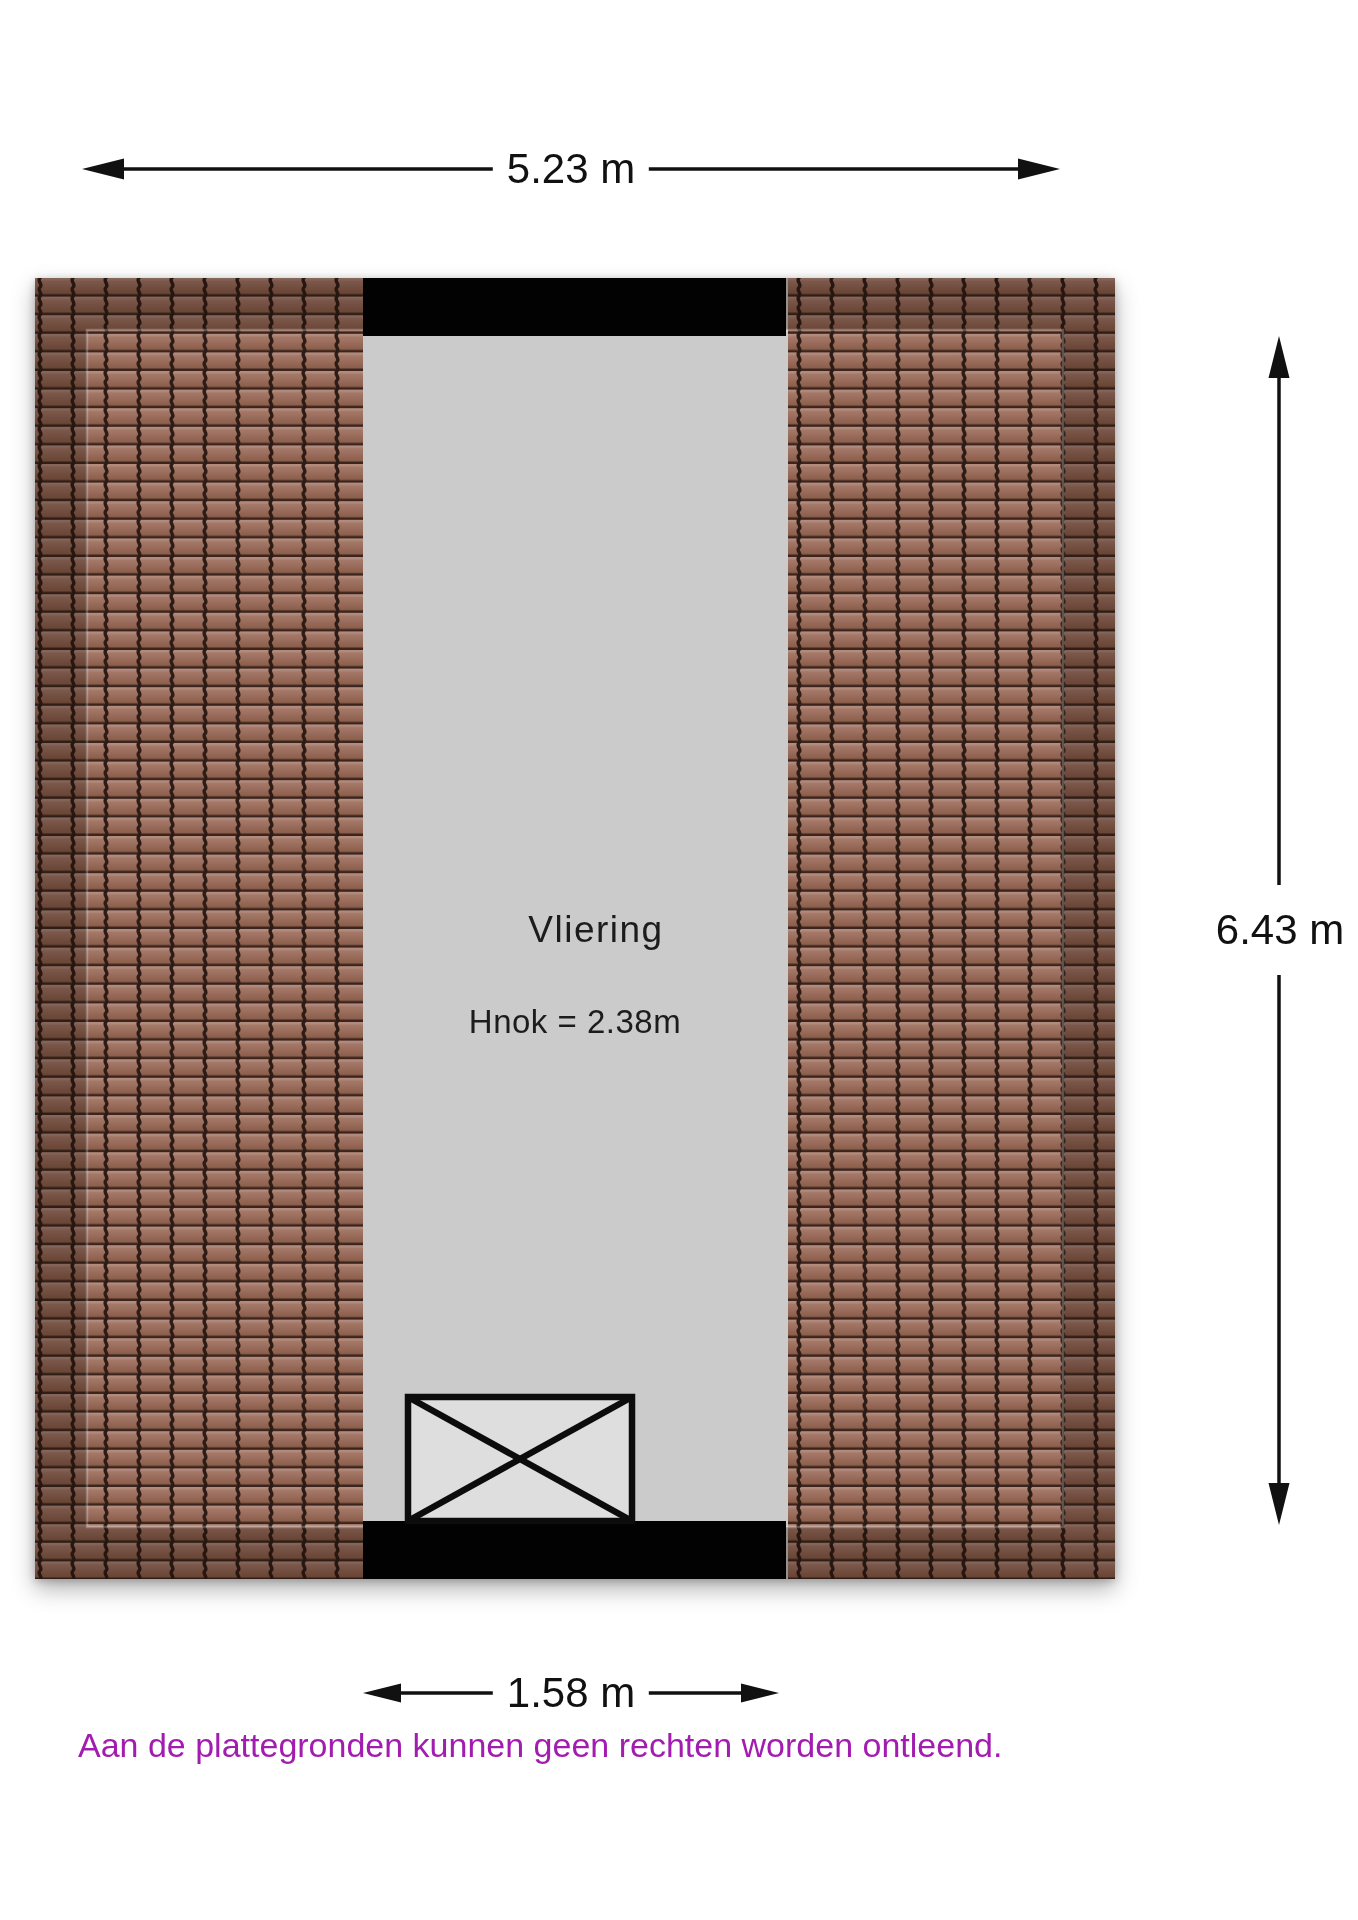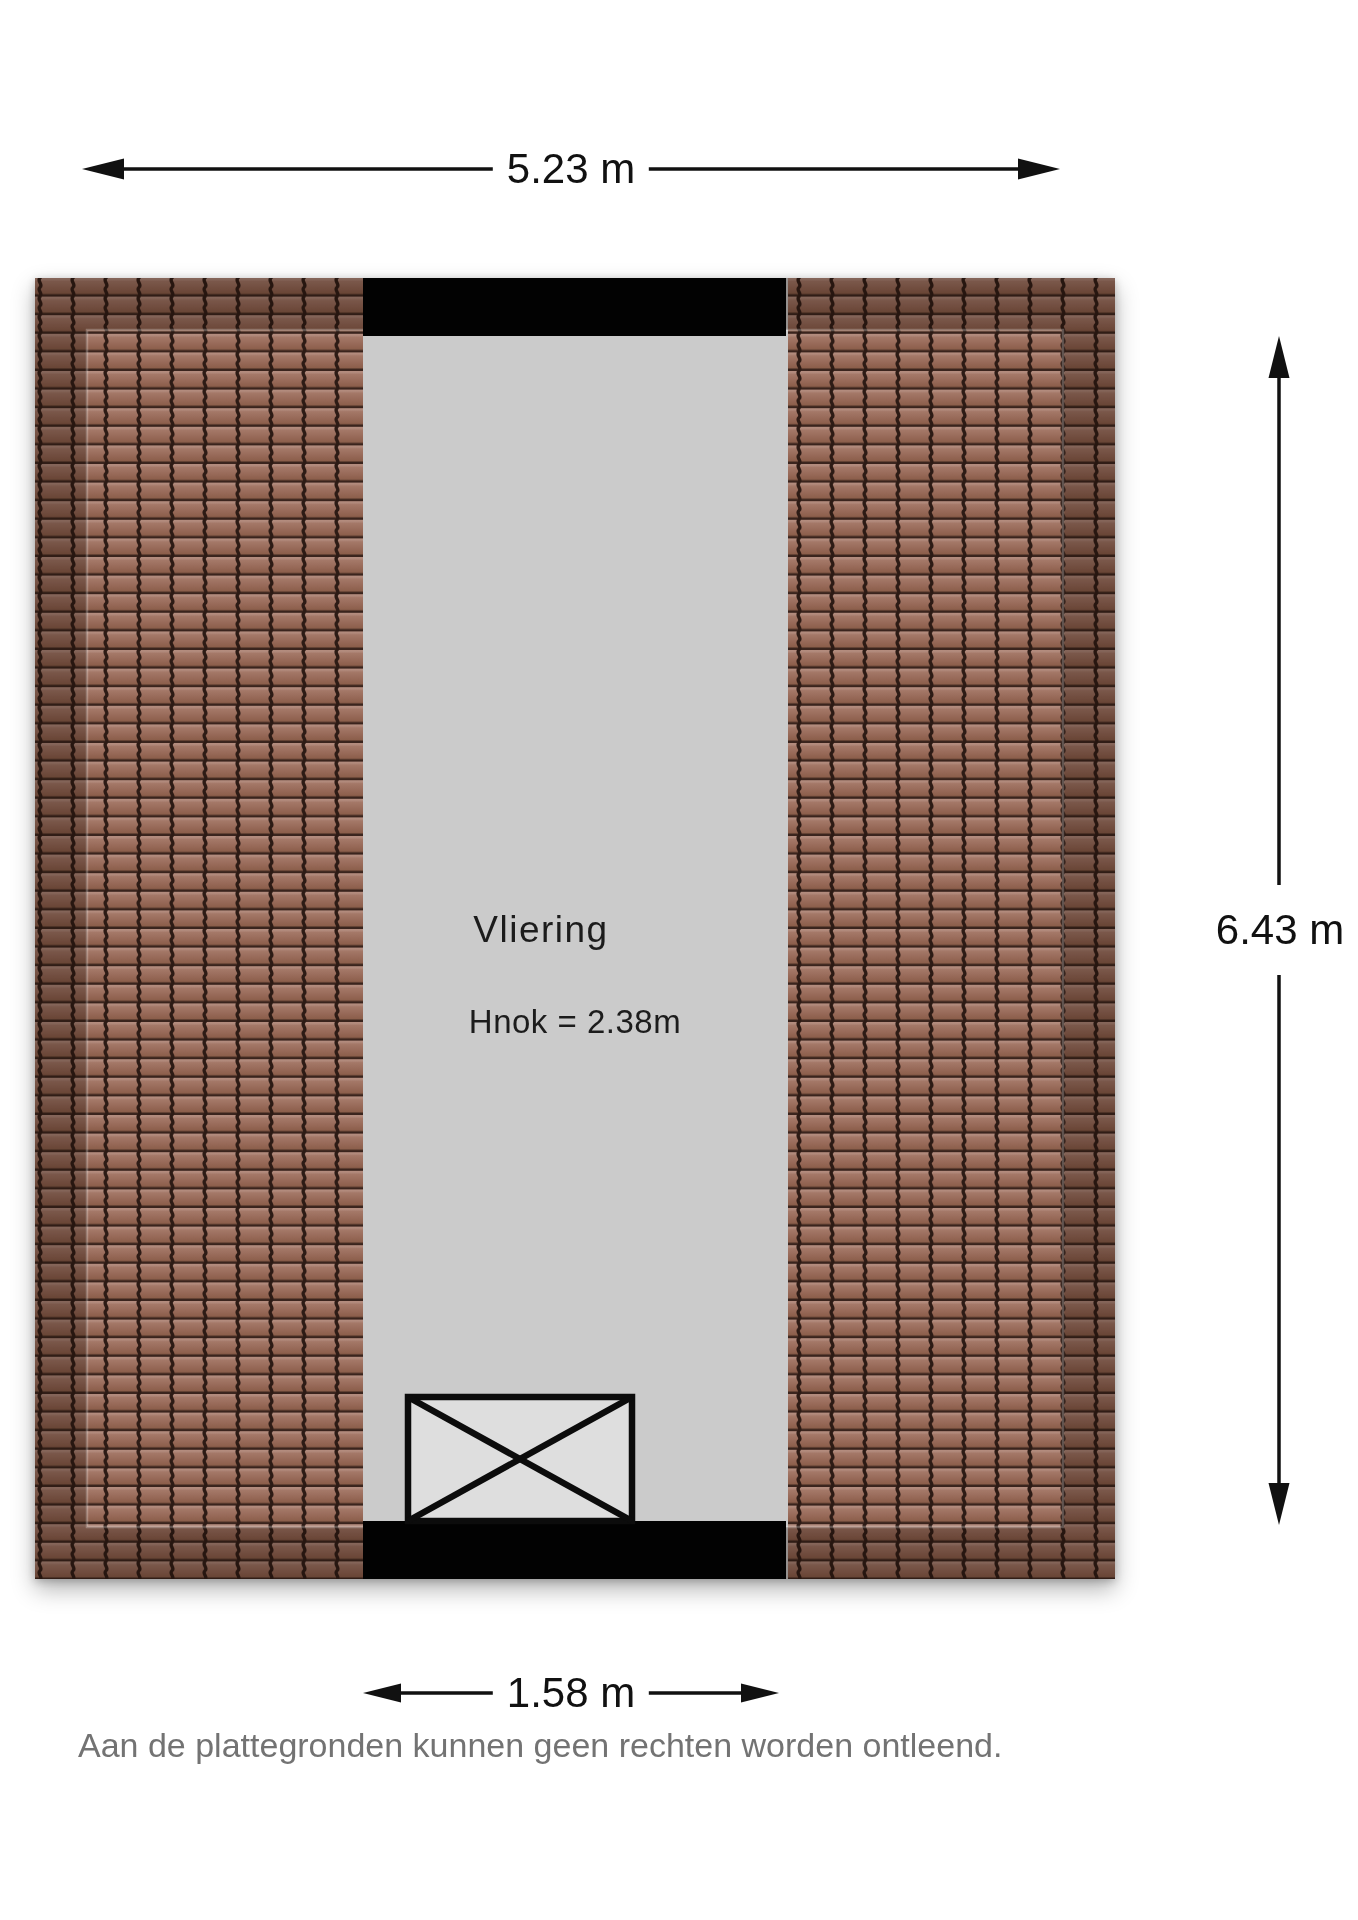--- a/index.html
+++ b/index.html
@@ -55,21 +55,21 @@
     color: #1c1c1c;
     font-size: 33px;
     letter-spacing: 0.5px;
     white-space: nowrap;
     margin-top: 44px;
   }
   .disclaimer {
     position: absolute;
     left: 78px;
     top: 1726px;
-    color: #737373;
+    color: #a21caf;
     font-size: 34px;
     white-space: nowrap;
   }
 </style>
 </head>
 <body>
 
 <div id="canvas">
 
   <svg class="dim-overlay" width="1358" height="1920" viewBox="0 0 1358 1920" xmlns="http://www.w3.org/2000/svg">
@@ -133,19 +133,19 @@
       </g>
     </svg>
   </div>
 
   <div class="dim-label" style="left:571px; top:169px;">5.23 m</div>
 
   <div class="dim-label vertical" style="left:1280px; top:930px;">6.43 m</div>
 
   <div class="dim-label" style="left:571px; top:1693px;">1.58 m</div>
 
-  <div class="room-label" style="left:541px; top:930px;">Vliering</div>
+  <div class="room-label" style="left:596px; top:930px;">Vliering</div>
 
   <div class="room-sublabel" style="left:575px; top:978px;">Hnok = 2.38m</div>
 
   <div class="disclaimer">Aan de plattegronden kunnen geen rechten worden ontleend.</div>
 
 </div>
 
 </body></html>

